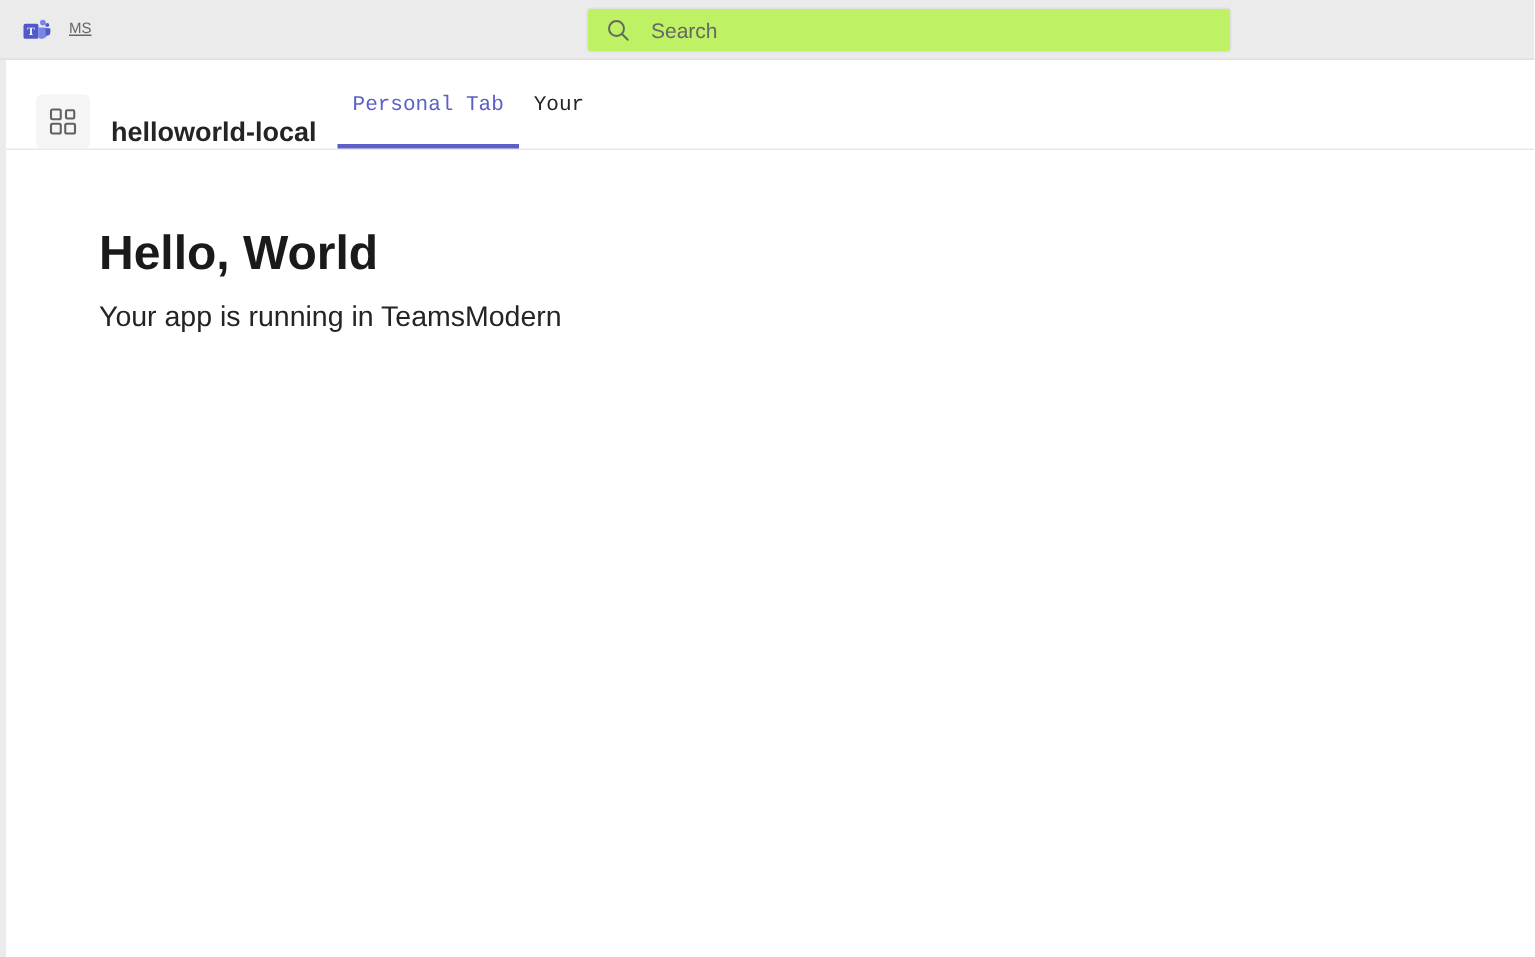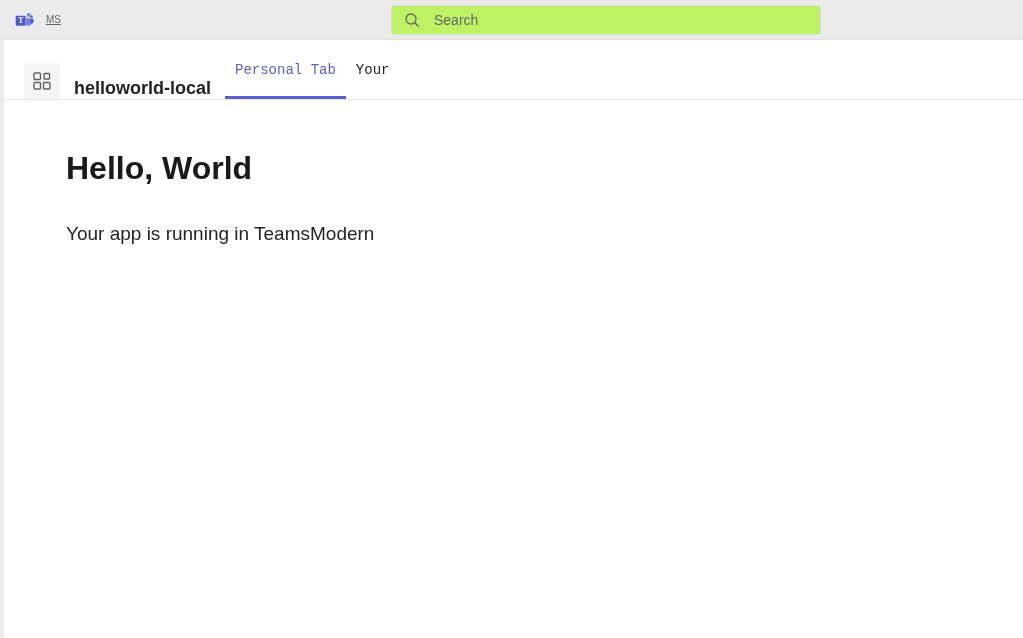--- a/index.html
+++ b/index.html
@@ -131,21 +131,21 @@
       height: 3px;
       background: #5b5fc7;
     }
     .page-content {
       padding: 50px 62px;
     }
     .page-heading {
       font-size: 32px;
       font-weight: 700;
       color: #1a1a1a;
-      margin-bottom: 36px;
+      margin-bottom: 14px;
     }
     .page-text {
       font-size: 19px;
       color: #242424;
     }
   </style>
 </head>
 <body>
 
 <div class="top-bar">

